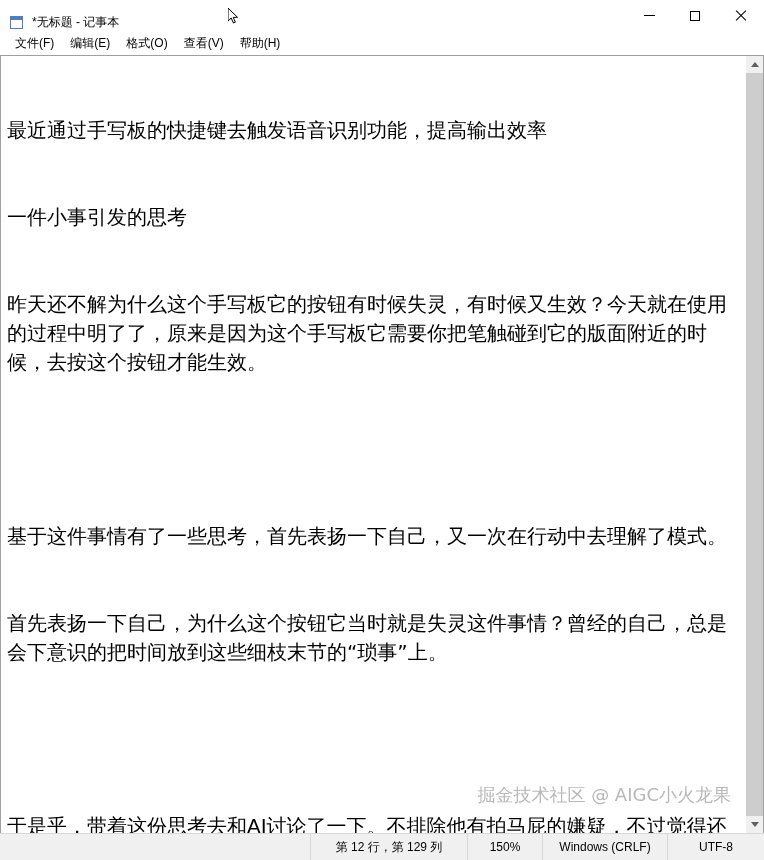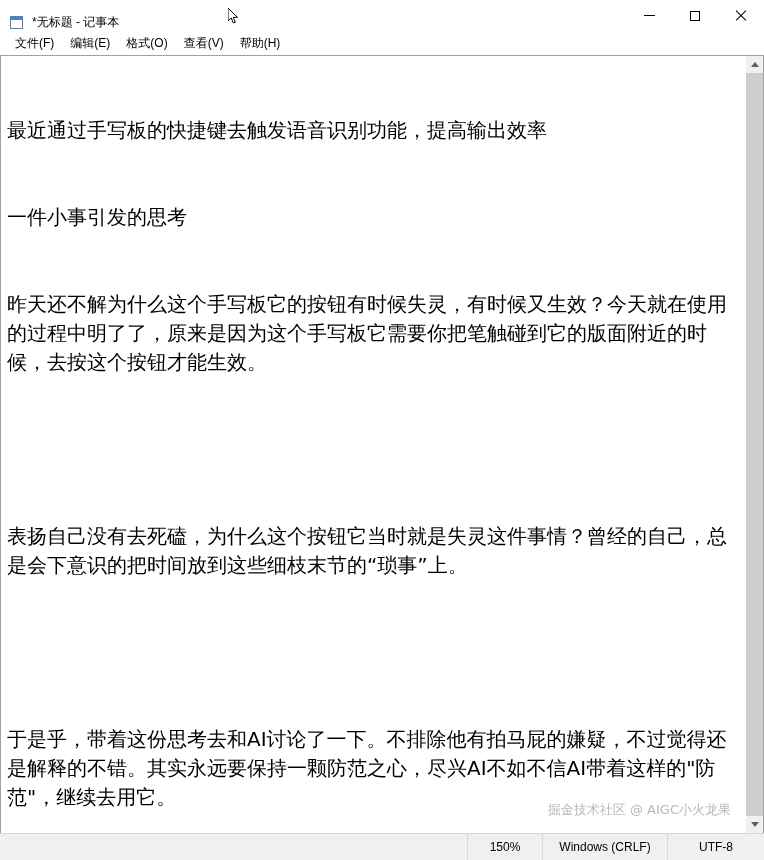--- a/index.html
+++ b/index.html
@@ -158,22 +158,22 @@
     word-wrap: break-word;
     overflow: hidden;
     position: relative;
   }
   .editor p {
     margin: 0;
   }
   .watermark {
     position: absolute;
     right: 14px;
-    bottom: 9px;
-    font-size: 13px;
+    bottom: 24px;
+    font-size: 18px;
     color: #b8b8b8;
     white-space: nowrap;
     font-family: "DejaVu Sans", "Liberation Sans", sans-serif;
   }
   
   .scrollbar {
     width: 17px;
     background: #f0f0f0;
     border-left: 1px solid #ffffff;
     display: flex;
@@ -273,21 +273,22 @@
     <div class="menu-item">查看(V)</div>
     <div class="menu-item">帮助(H)</div>
   </div>
 
   <div class="editor-wrap">
     <div class="editor">
       <p>最近通过手写板的快捷键去触发语音识别功能，提高输出效率</p>
       <p>一件小事引发的思考</p>
       <p>昨天还不解为什么这个手写板它的按钮有时候失灵，有时候又生效？今天就在使用的过程中明了了，原来是因为这个手写板它需要你把笔触碰到它的版面附近的时候，去按这个按钮才能生效。</p>
       <p>&nbsp;</p>
-      <p>表扬自己没有去死磕，为什么这个按钮它当时就是失灵这件事情？曾经的自己，总是会下意识的把时间放到这些细枝末节的“琐事”上。</p>
+      <p>基于这件事情有了一些思考，首先表扬一下自己，又一次在行动中去理解了模式。</p>
+      <p>首先表扬一下自己，为什么这个按钮它当时就是失灵这件事情？曾经的自己，总是会下意识的把时间放到这些细枝末节的“琐事”上。</p>
       <p>&nbsp;</p>
       <p>于是乎，带着这份思考去和AI讨论了一下。不排除他有拍马屁的嫌疑，不过觉得还是解释的不错。其实永远要保持一颗防范之心，尽兴AI不如不信AI带着这样的"防范"，继续去用它。</p>
       
       
       <div class="watermark">掘金技术社区 @ AIGC小火龙果</div>
     </div>
 
     <div class="scrollbar">
       <div class="sb-arrow">
         <span class="tri-up"></span>
@@ -295,18 +296,19 @@
       <div class="sb-track">
         <div class="sb-thumb"></div>
       </div>
       <div class="sb-arrow">
         <span class="tri-down"></span>
       </div>
     </div>
   </div>
 
   <div class="statusbar">
+    <div class="status-cell pos">第 12 行，第 129 列</div>
     <div class="status-cell zoom">150%</div>
     <div class="status-cell eol">Windows (CRLF)</div>
     <div class="status-cell enc">UTF-8</div>
   </div>
 
 </div>
 
 </body></html>

